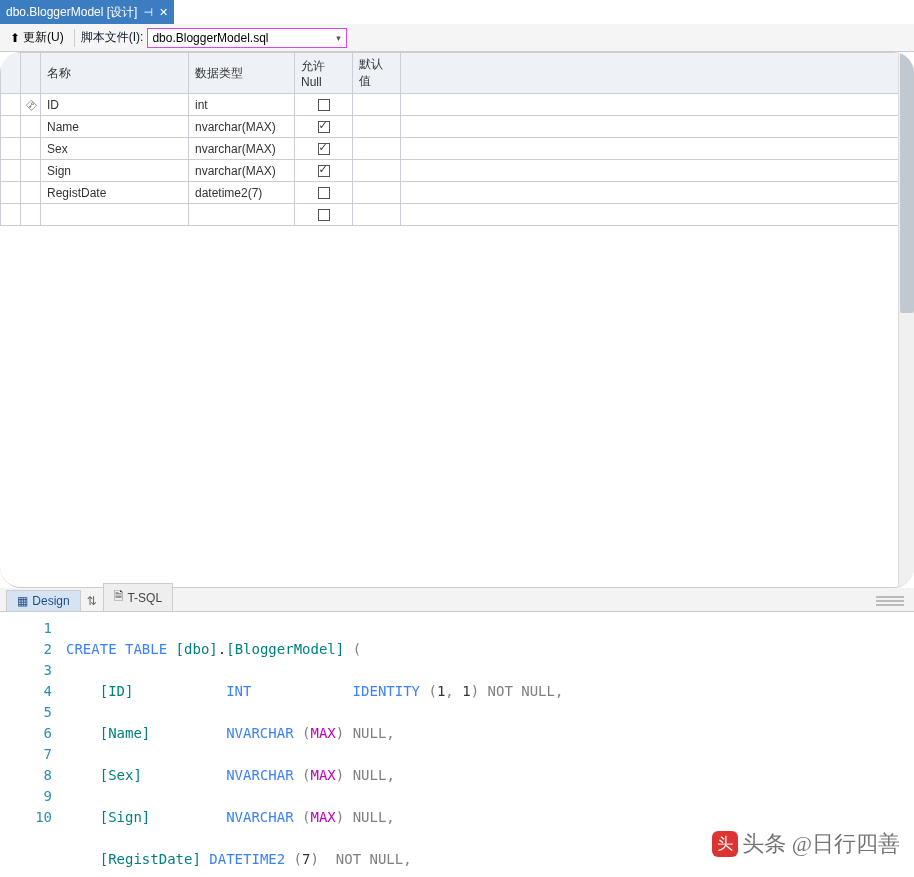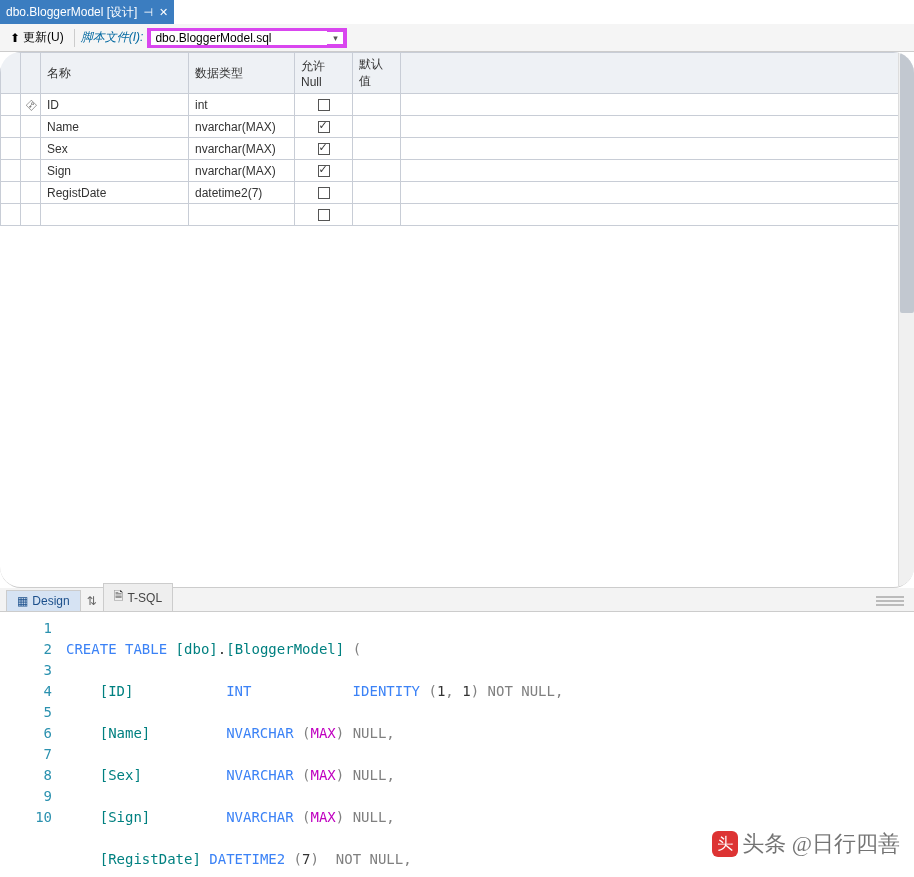--- a/index.html
+++ b/index.html
@@ -5,22 +5,22 @@
 * { box-sizing: border-box; margin: 0; padding: 0; }
 body { font-family: "Microsoft YaHei", "Segoe UI", sans-serif; font-size: 12px; background: #fff; width: 914px; height: 877px; overflow: hidden; position: relative; }
 
 .tab-bar { background: #fff; height: 24px; display: flex; }
 .doc-tab { background: #3b7dc0; color: #fff; padding: 3px 6px; display: flex; align-items: center; gap: 6px; font-size: 12px; }
 .pin-icon, .close-x { color: #fff; font-size: 11px; }
 
 .toolbar { height: 28px; border-bottom: 1px solid #ccc; display: flex; align-items: center; padding: 0 6px; gap: 4px; background: #f5f5f5; }
 .toolbar .btn { display: flex; align-items: center; gap: 3px; padding: 2px 4px; }
 .toolbar .sep { width: 1px; height: 18px; background: #ccc; margin: 0 2px; }
-.toolbar label { color: #0369a1; font-style: italic; }
-.combo { display: flex; align-items: center; border: 4px solid #d946ef; background: #fff; height: 20px; width: 200px; }
+.toolbar label { color: #0f172a; }
+.combo { display: flex; align-items: center; border: 1px solid #d946ef; background: #fff; height: 20px; width: 200px; }
 .combo input { border: none; flex: 1; padding: 0 4px; font-size: 12px; outline: none; }
 .combo .arrow { width: 16px; text-align: center; color: #555; font-size: 9px; }
 
 .design-area { height: 536px; display: flex; overflow: hidden; border-bottom: 1px solid #ccc; position: relative; border-radius: 21px; }
 .grid-wrap { flex: 1; overflow: auto; }
 table.grid { border-collapse: collapse; width: 100%; table-layout: fixed; }
 table.grid th { background: #eef1f5; border: 1px solid #c8cdd6; padding: 3px 6px; text-align: left; font-weight: normal; color: #333; height: 22px; }
 table.grid td { border: 1px solid #c8cdd6; padding: 2px 6px; height: 22px; color: #333; }
 .col-sel { width: 20px; }
 .col-key { width: 20px; }

